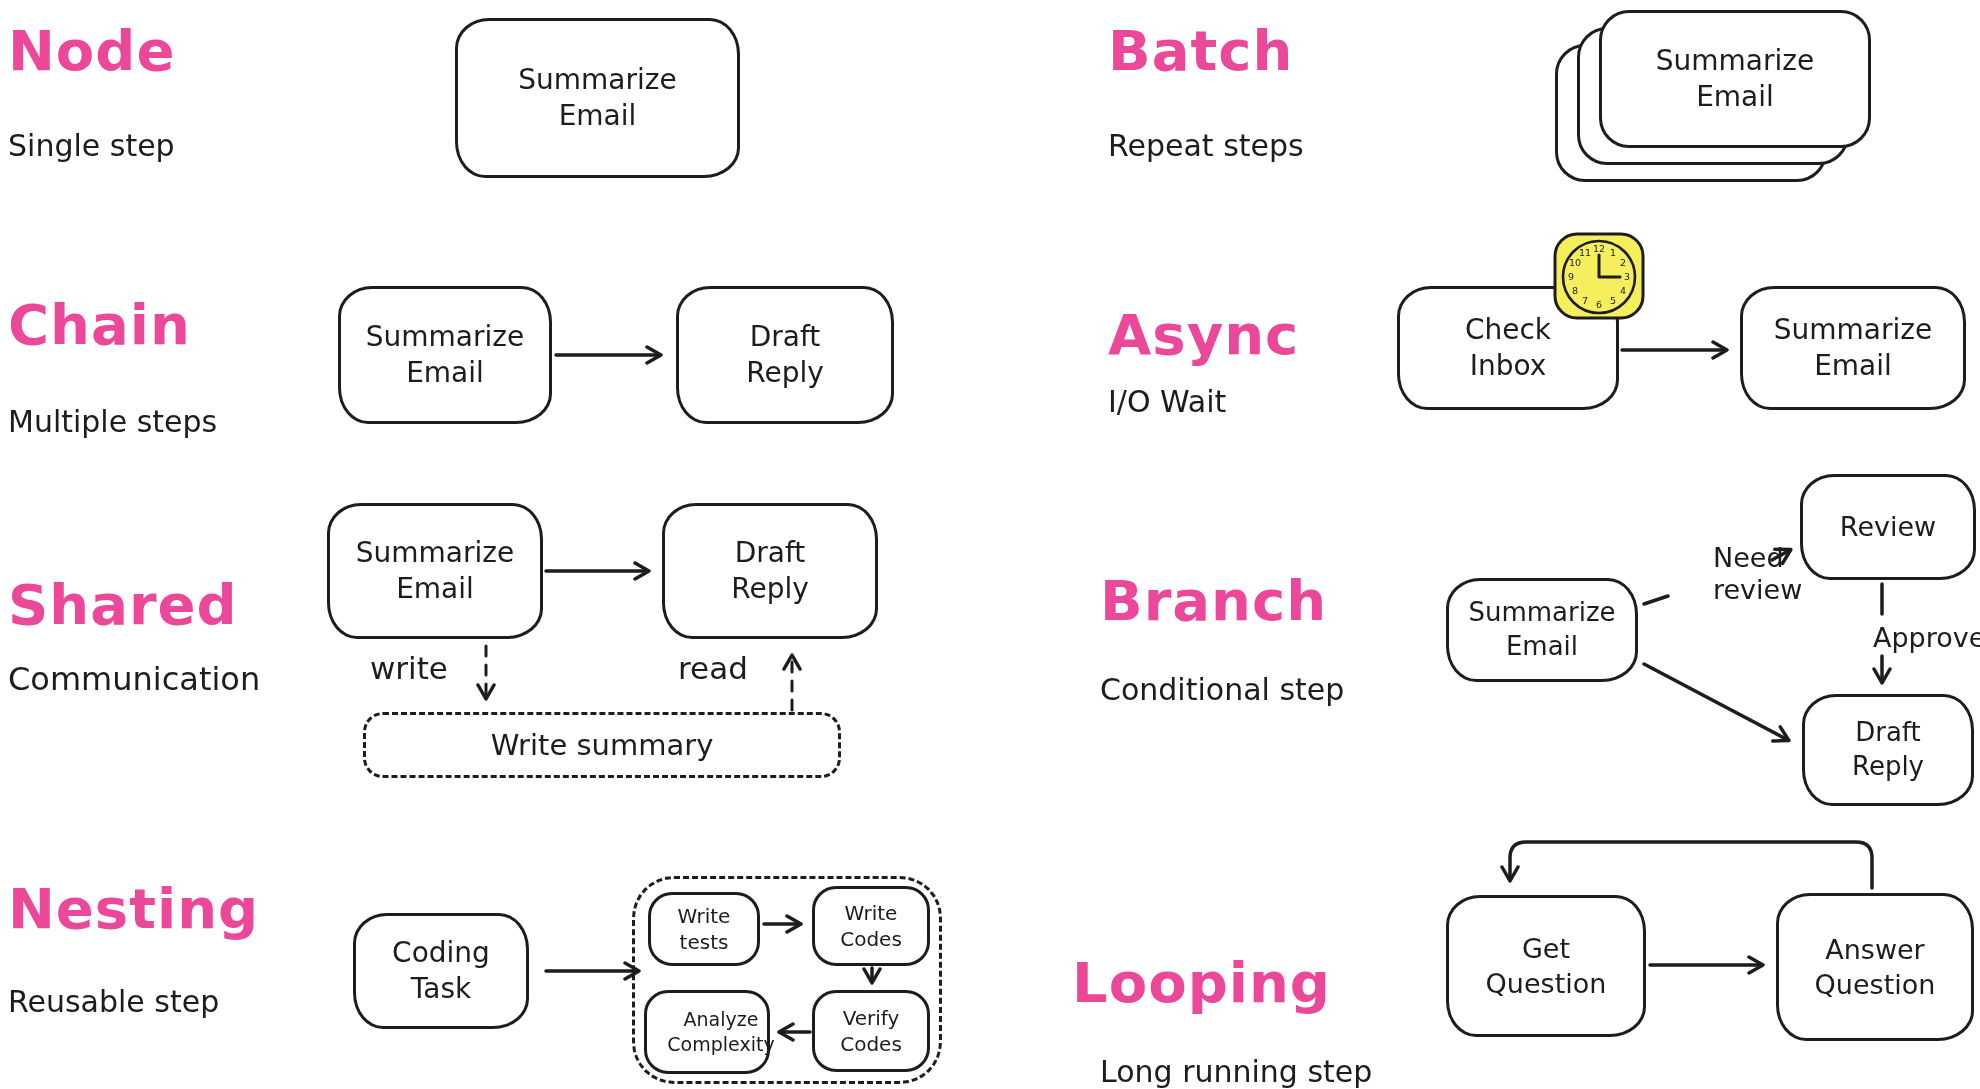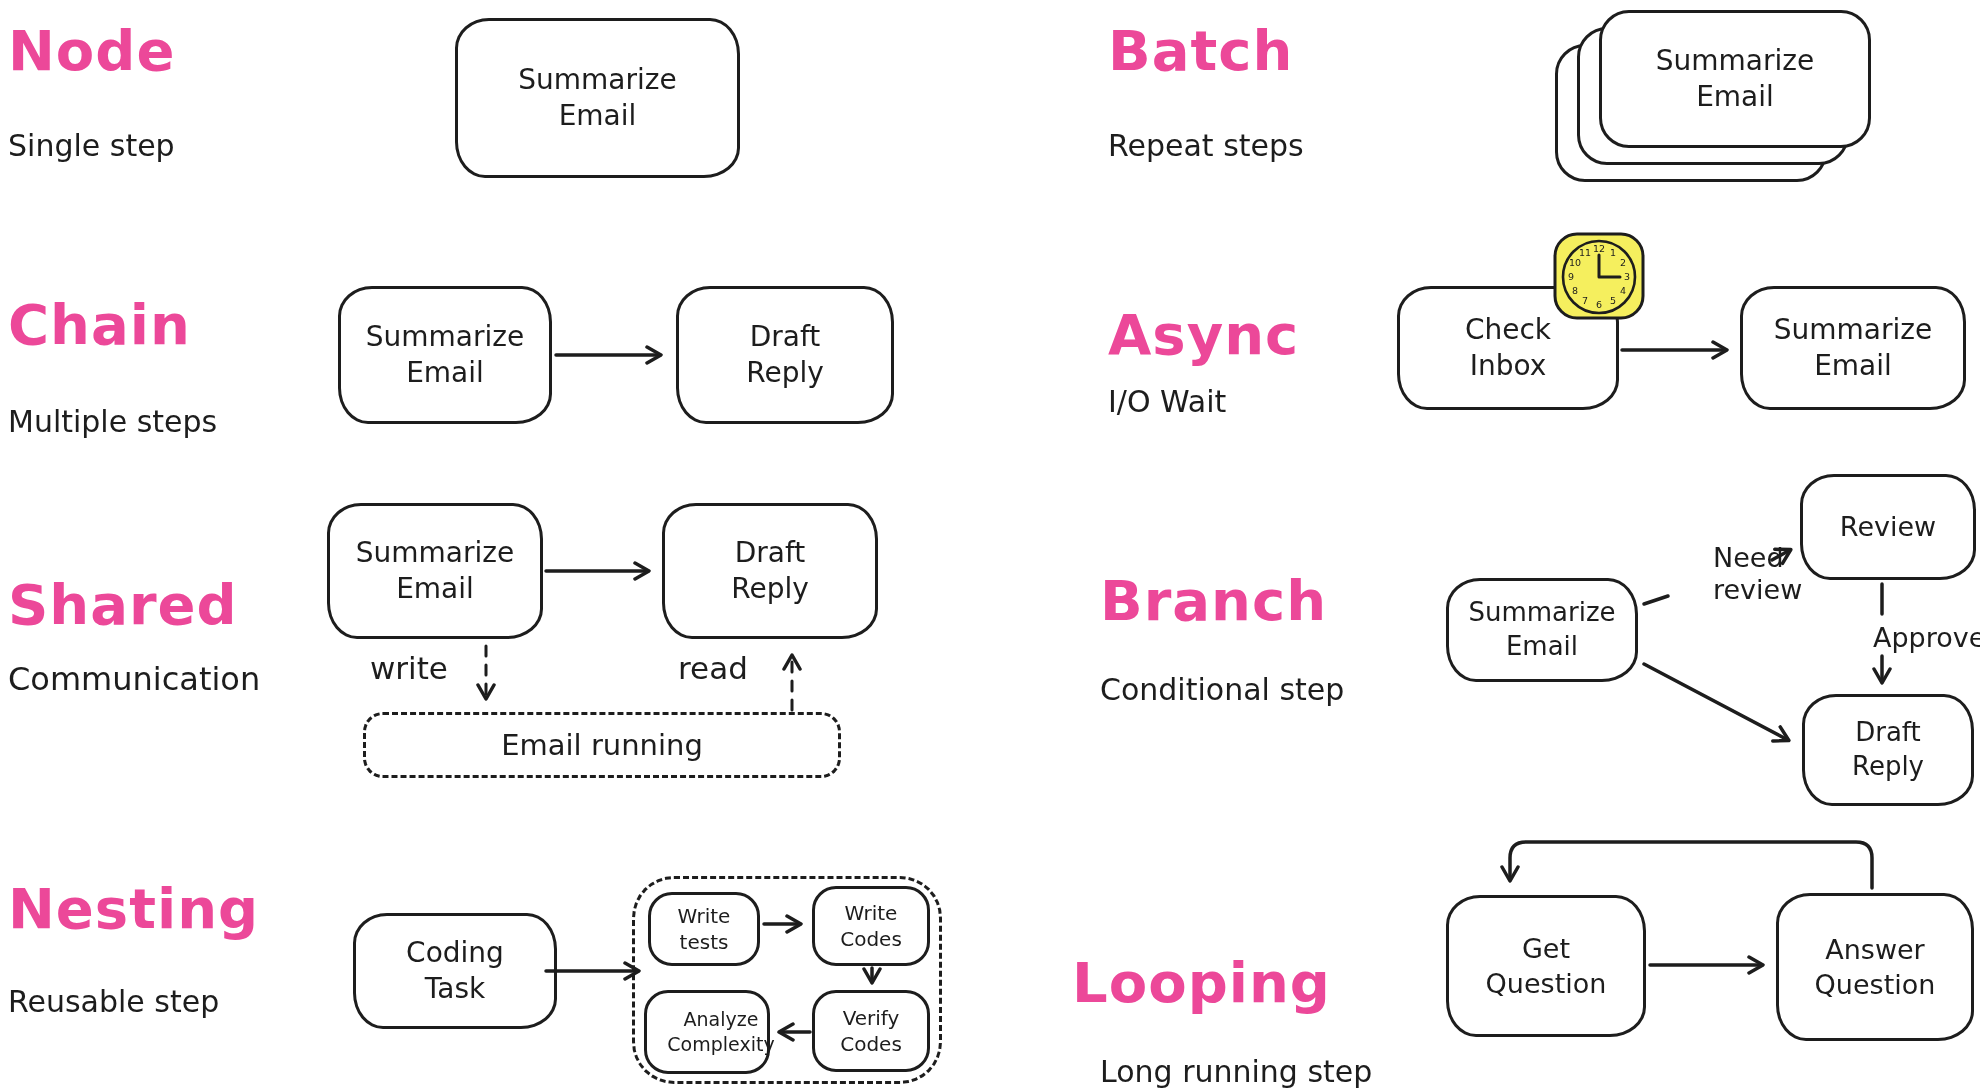--- a/index.html
+++ b/index.html
@@ -64,25 +64,25 @@
 Reply</div>
 
   <div class="sec-title" style="left:8px;top:552px;margin-top:20px;">Shared</div>
   <div class="sec-sub" style="left:8px;top:660px;font-size:32px;">Communication</div>
   <div class="node-box" style="left:327px;top:503px;width:216px;height:136px;">Summarize
 Email</div>
   <div class="node-box" style="left:662px;top:503px;width:216px;height:136px;">Draft
 Reply</div>
   <div class="edge-label" style="left:370px;top:650px;">write</div>
   <div class="edge-label" style="left:678px;top:650px;">read</div>
-  <div class="dashed-box" style="left:363px;top:712px;width:478px;height:66px;">Email running</div>
+  <div class="dashed-box" style="left:363px;top:712px;width:478px;height:66px;">Write summary</div>
 
   <div class="sec-title" style="left:8px;top:876px;">Nesting</div>
   <div class="sec-sub" style="left:8px;top:984px;">Reusable step</div>
-  <div class="node-box" style="left:353px;top:913px;width:204px;height:116px;">Coding
+  <div class="node-box" style="left:353px;top:913px;width:176px;height:116px;">Coding
 Task</div>
   <div class="cluster" style="left:632px;top:876px;width:310px;height:208px;"></div>
   <div class="node-box small" style="left:648px;top:892px;width:112px;height:74px;">Write
 tests</div>
   <div class="node-box small" style="left:812px;top:886px;width:118px;height:80px;">Write
 Codes</div>
   <div class="node-box small" style="left:644px;top:990px;width:126px;height:84px;font-size:19px;padding-left:28px;">Analyze
 Complexity</div>
   <div class="node-box small" style="left:812px;top:990px;width:118px;height:82px;">Verify
 Codes</div>

